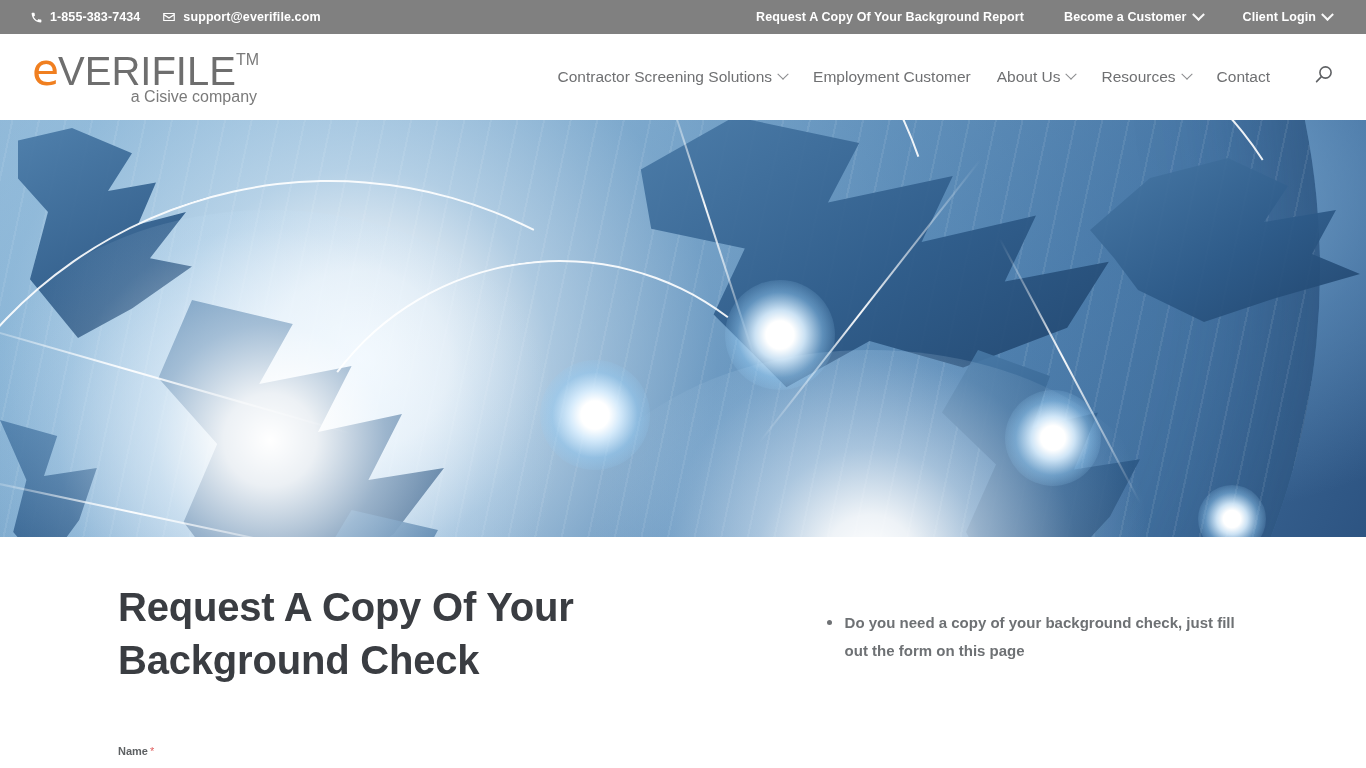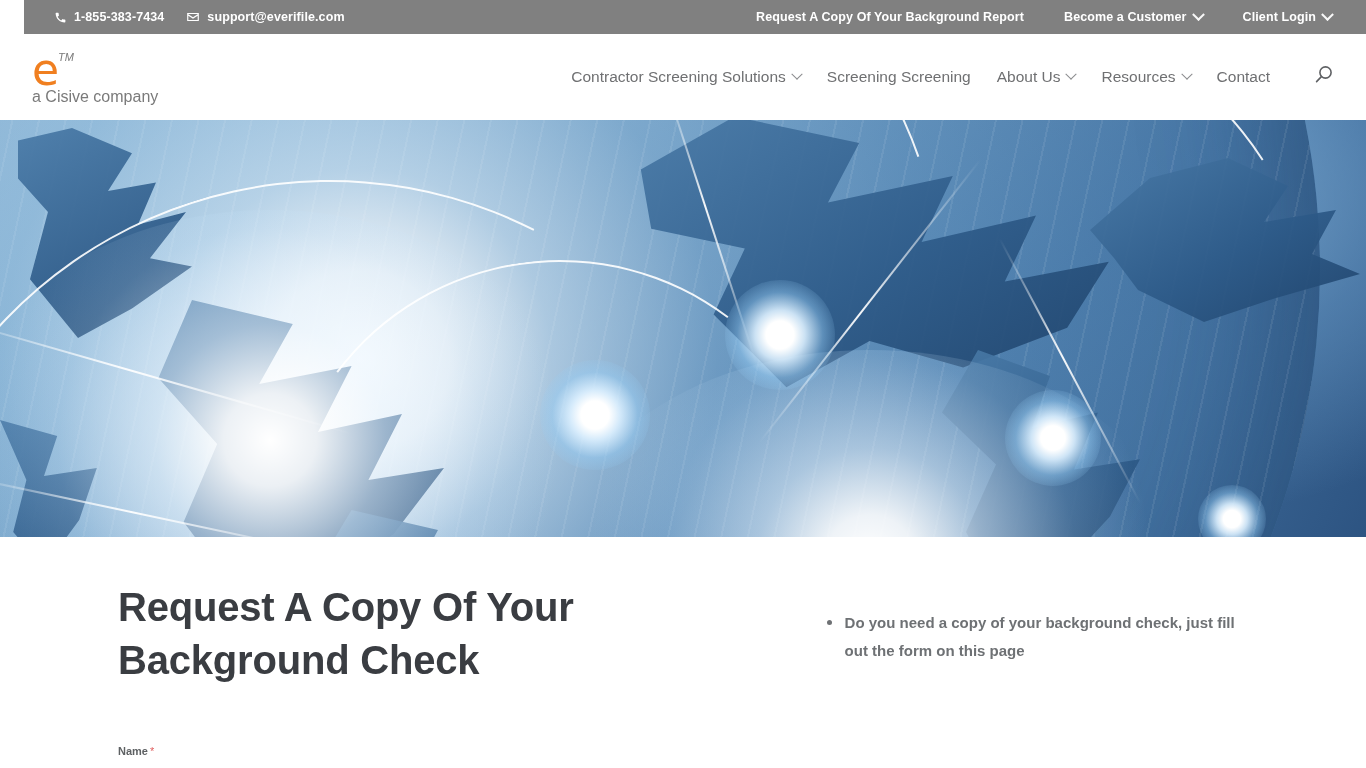--- a/index.html
+++ b/index.html
@@ -11,21 +11,20 @@
   }
 
   
   .topbar {
     height: 34px;
     background: #808080;
     display: flex;
     align-items: center;
     padding: 0 30px 0 30px;
     color: #ffffff;
-    margin-left: 24px;
   }
   .topbar-left { display: flex; align-items: center; gap: 22px; }
   .topbar-right {
     margin-left: auto;
     display: flex;
     align-items: center;
     gap: 40px;
     padding-right: 4px;
   }
   .tb-item {
@@ -57,21 +56,21 @@
   .logo-e {
     font-size: 44px; font-weight: normal; color: #f07f20;
     font-family: "DejaVu Sans", sans-serif;
     letter-spacing: -1px;
   }
   .logo-word {
     font-size: 40px; color: #6e6e6e; letter-spacing: 0px;
     font-family: "Liberation Sans", sans-serif;
     padding-top: 3px;
   }
-  .logo-tm { font-size: 11px; color: #7a7a7a; padding-top: 4px; font-style: italic; }
+  .logo-tm { font-size: 16px; color: #7a7a7a; padding-top: 4px; }
   .logo-sub {
     font-size: 16px; color: #7a7a7a;
     align-self: flex-end; margin-top: -4px; padding-right: 2px;
   }
 
   .mainnav {
     margin-left: auto;
     display: flex; align-items: center; gap: 26px;
   }
   .nav-item {
@@ -238,32 +237,33 @@
       <span>Client Login</span>
       <span class="chev"></span>
     </div>
   </div>
 </div>
 
 <div class="header">
   <div class="logo">
     <div class="logo-main">
       <span class="logo-e">e</span>
+      <span class="logo-word">VERIFILE</span>
       <span class="logo-tm">TM</span>
     </div>
     <div class="logo-sub">a Cisive company</div>
   </div>
 
   <nav class="mainnav">
     <div class="nav-item">
       <span>Contractor Screening Solutions</span>
       <span class="chev-g"></span>
     </div>
     <div class="nav-item">
-      <span>Screening Screening</span>
+      <span>Employment Customer</span>
     </div>
     <div class="nav-item">
       <span>About Us</span>
       <span class="chev-g"></span>
     </div>
     <div class="nav-item">
       <span>Resources</span>
       <span class="chev-g"></span>
     </div>
     <div class="nav-item">

